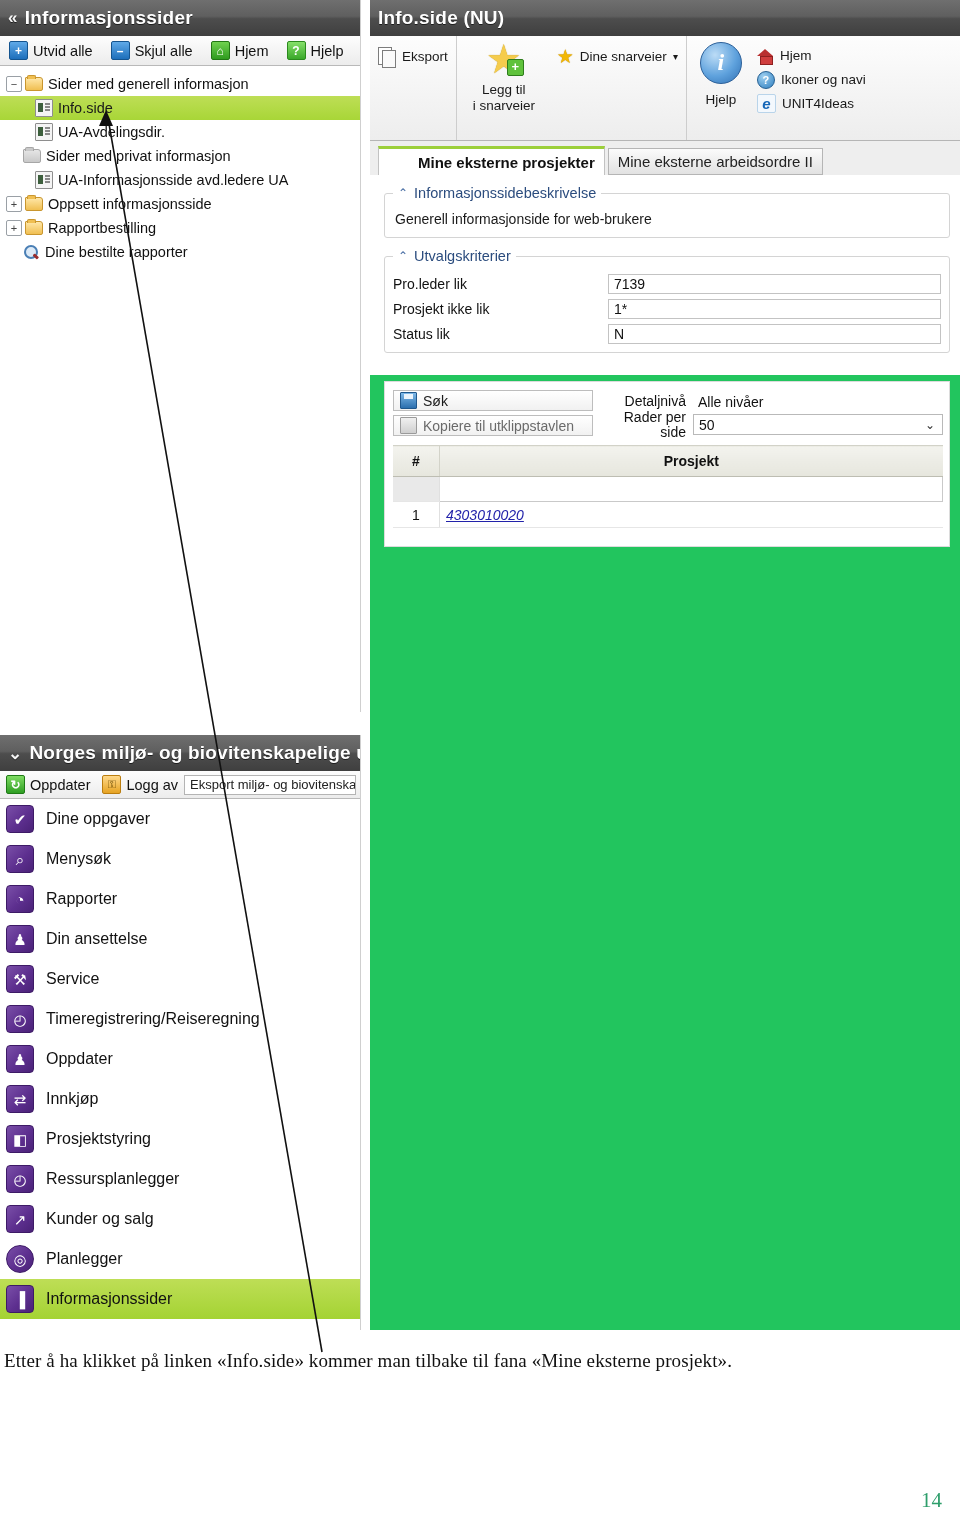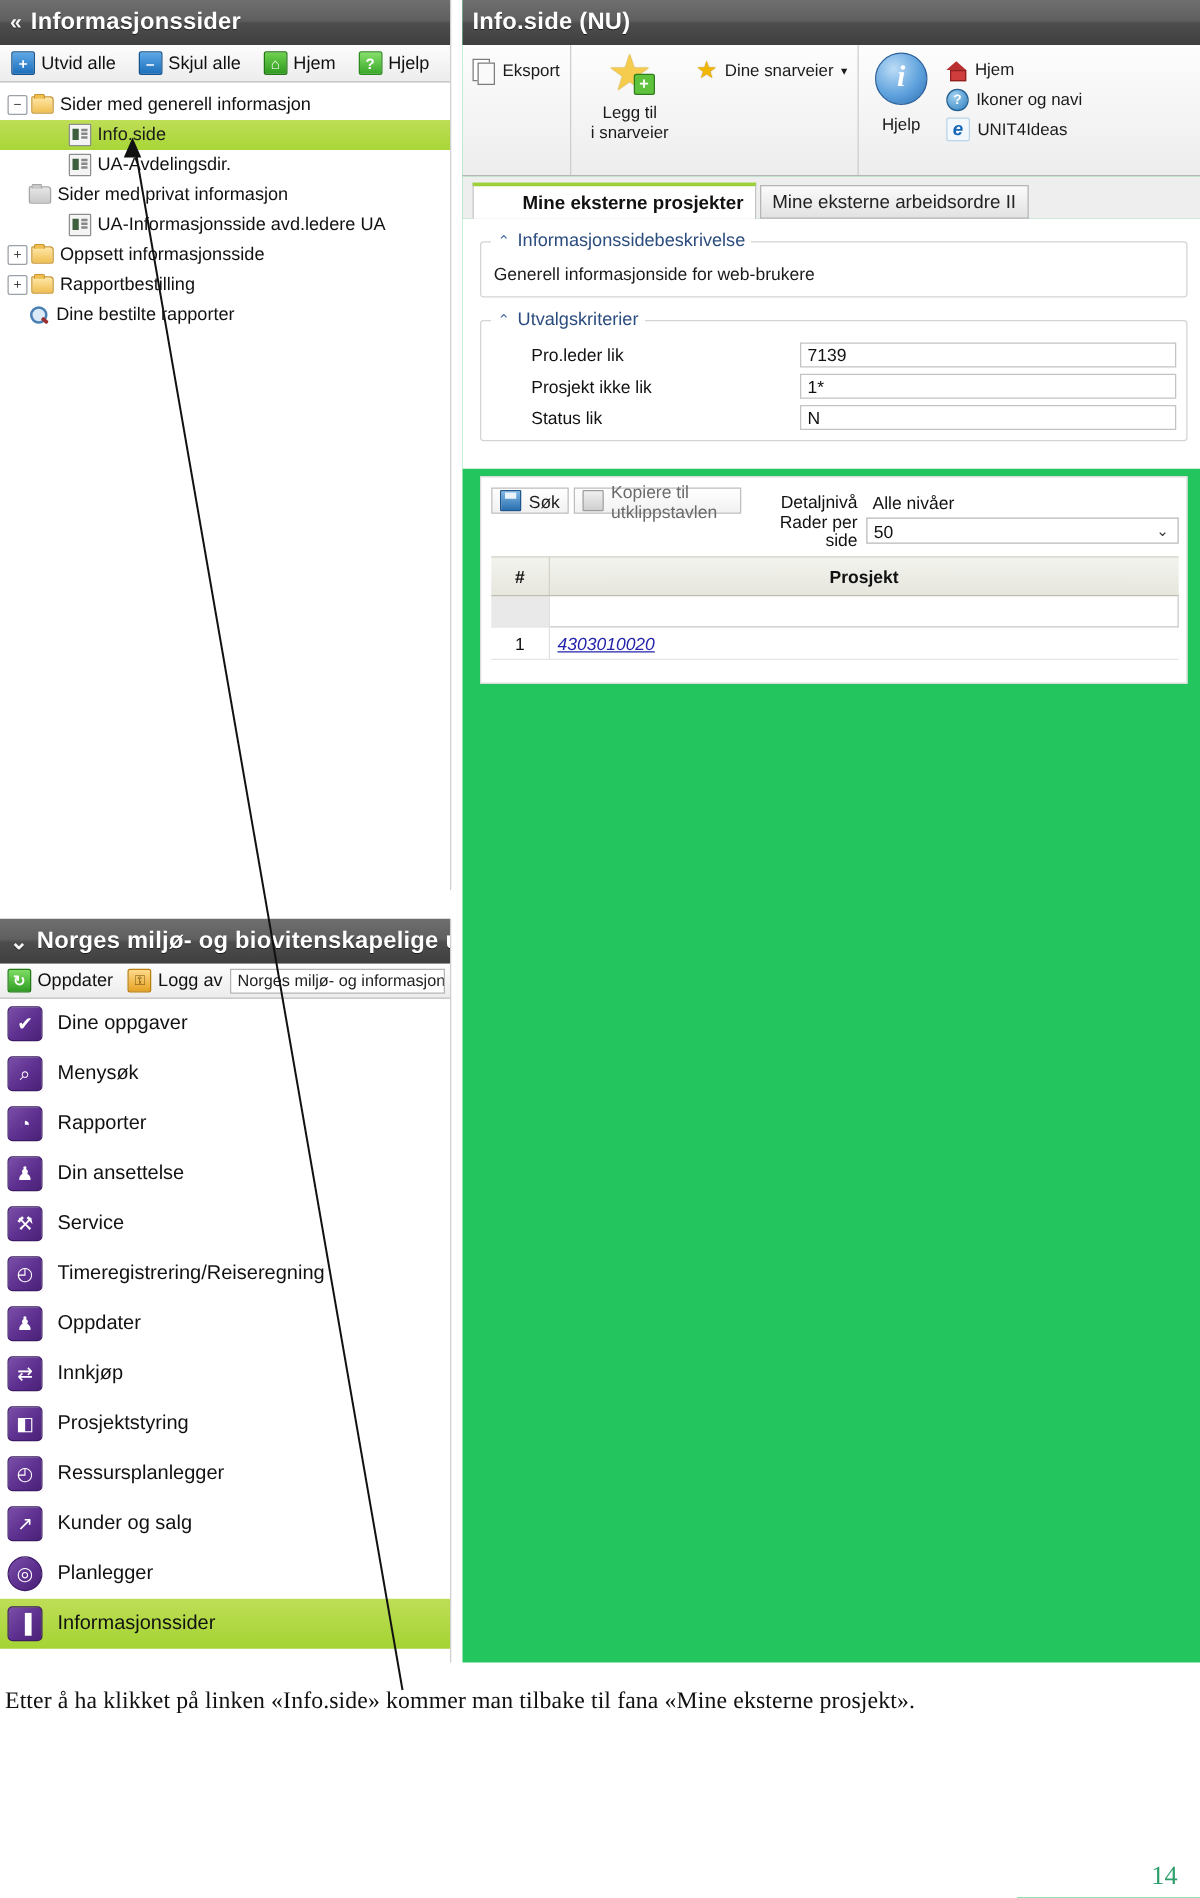--- a/index.html
+++ b/index.html
@@ -41,21 +41,21 @@
   
   #tree-panel{left:0;top:0;width:360px;height:712px;border-right:1px solid #cfcfcf;}
   #tree-list{padding:6px 0 0 0;font-size:14.5px;color:#111;}
   .tnode{display:flex;align-items:center;height:24px;white-space:nowrap;}
   .tnode .tog{width:14px;height:14px;margin-left:6px;margin-right:3px;
       border:1px solid #9aa0a6;background:#fff;border-radius:2px;
       font-size:11px;line-height:11px;color:#444;display:inline-flex;
       align-items:center;justify-content:center;flex:0 0 auto;}
   .tnode .tog.none{border:none;background:transparent;}
   .tnode .lbl{margin-left:5px;}
-  .tnode.depth1{padding-left:32px;}
+  .tnode.depth1{padding-left:12px;}
   .tnode.sel{background:linear-gradient(to bottom,#bede56,#a8d637);color:#1a1a1a;}
 
   .ico-folder{width:18px;height:14px;position:relative;flex:0 0 auto;}
   .ico-folder i{position:absolute;inset:0;background:linear-gradient(#ffe7a8,#f0bf52);
       border:1px solid #c9962f;border-radius:1px 3px 2px 2px;}
   .ico-folder i:before{content:"";position:absolute;left:1px;top:-3px;width:7px;height:3px;
       background:#f0bf52;border:1px solid #c9962f;border-bottom:none;border-radius:2px 2px 0 0;}
   .ico-folder.gray i{background:linear-gradient(#e6e6e6,#c9c9c9);border-color:#a6a6a6;}
   .ico-folder.gray i:before{background:#c9c9c9;border-color:#a6a6a6;}
 
@@ -129,31 +129,31 @@
   .tab.inactive{background:linear-gradient(to bottom,#fbfbfb,#e2e2e2);
       border:1px solid #b5b5b5;color:#222;margin-left:3px;height:27px;}
 
   #form-area{background:#fff;padding:10px 10px 12px 14px;box-sizing:border-box;}
   fieldset.grp{border:1px solid #d4d4d4;border-radius:3px;margin:0 0 10px 0;padding:7px 8px 6px 8px;}
   fieldset.grp legend{font-size:14.5px;color:#2b4c7e;padding:0 5px;display:flex;
       align-items:center;gap:6px;}
   .caret-up{color:#4a6fa5;font-size:12px;}
   .desc-text{font-size:14px;color:#1a1a1a;padding:3px 2px 4px 2px;}
 
-  .frow{display:flex;align-items:center;height:25px;font-size:14px;color:#111;margin-left:32px;}
+  .frow{display:flex;align-items:center;height:25px;font-size:14px;color:#111;}
   .frow .fl{width:215px;flex:0 0 auto;}
   .fin{flex:1 1 auto;height:20px;border:1px solid #c3c3c3;background:#fff;
       font-size:14px;color:#111;display:flex;align-items:center;padding:0 5px;
       box-sizing:border-box;}
 
   
   #results-block{background:#fff;margin:6px 10px 0 14px;border:1px solid #dcdcdc;
       box-sizing:border-box;padding:8px 6px 18px 8px;}
   .srow{display:flex;align-items:flex-start;gap:8px;}
-  .btn-line{display:flex;flex-direction:row;gap:4px;width:200px;flex:0 0 auto;}
+  .btn-line{display:flex;flex-direction:column;gap:4px;width:200px;flex:0 0 auto;}
   .xbtn{height:21px;border:1px solid #bdbdbd;background:linear-gradient(#ffffff,#f1f1f1);
       display:flex;align-items:center;gap:6px;padding:0 6px;font-size:14px;color:#1b1b1b;
       box-sizing:border-box;}
   .xbtn.dim{color:#6a6a6a;}
   .ico-save{width:15px;height:15px;background:linear-gradient(#7fb9e8,#2b6fae);
       border:1px solid #1f578c;position:relative;flex:0 0 auto;border-radius:1px;}
   .ico-save:after{content:"";position:absolute;left:3px;top:1px;width:9px;height:5px;background:#eaf3fb;}
   .ico-clip{width:15px;height:15px;background:linear-gradient(#f0f0f0,#cfcfcf);
       border:1px solid #9a9a9a;flex:0 0 auto;border-radius:1px;}
 
@@ -434,21 +434,21 @@
 
   <div class="toolbar-strip" id="menu-toolbar">
     <div class="tb-item" style="padding:0 6px;">
       <span class="ico-refresh">↻</span>
       <span>Oppdater</span>
     </div>
     <div class="tb-item" style="padding:0 6px;">
       <span class="ico-key">⚿</span>
       <span>Logg av</span>
     </div>
-    <span class="user-box">Norges miljø- og informasjon</span>
+    <span class="user-box">Eksport miljø- og biovitenska</span>
   </div>
 
   <div>
     <div class="mitem">
       <span class="micon">✔</span>
       <span>Dine oppgaver</span>
     </div>
     <div class="mitem">
       <span class="micon">⌕</span>
       <span>Menysøk</span>

